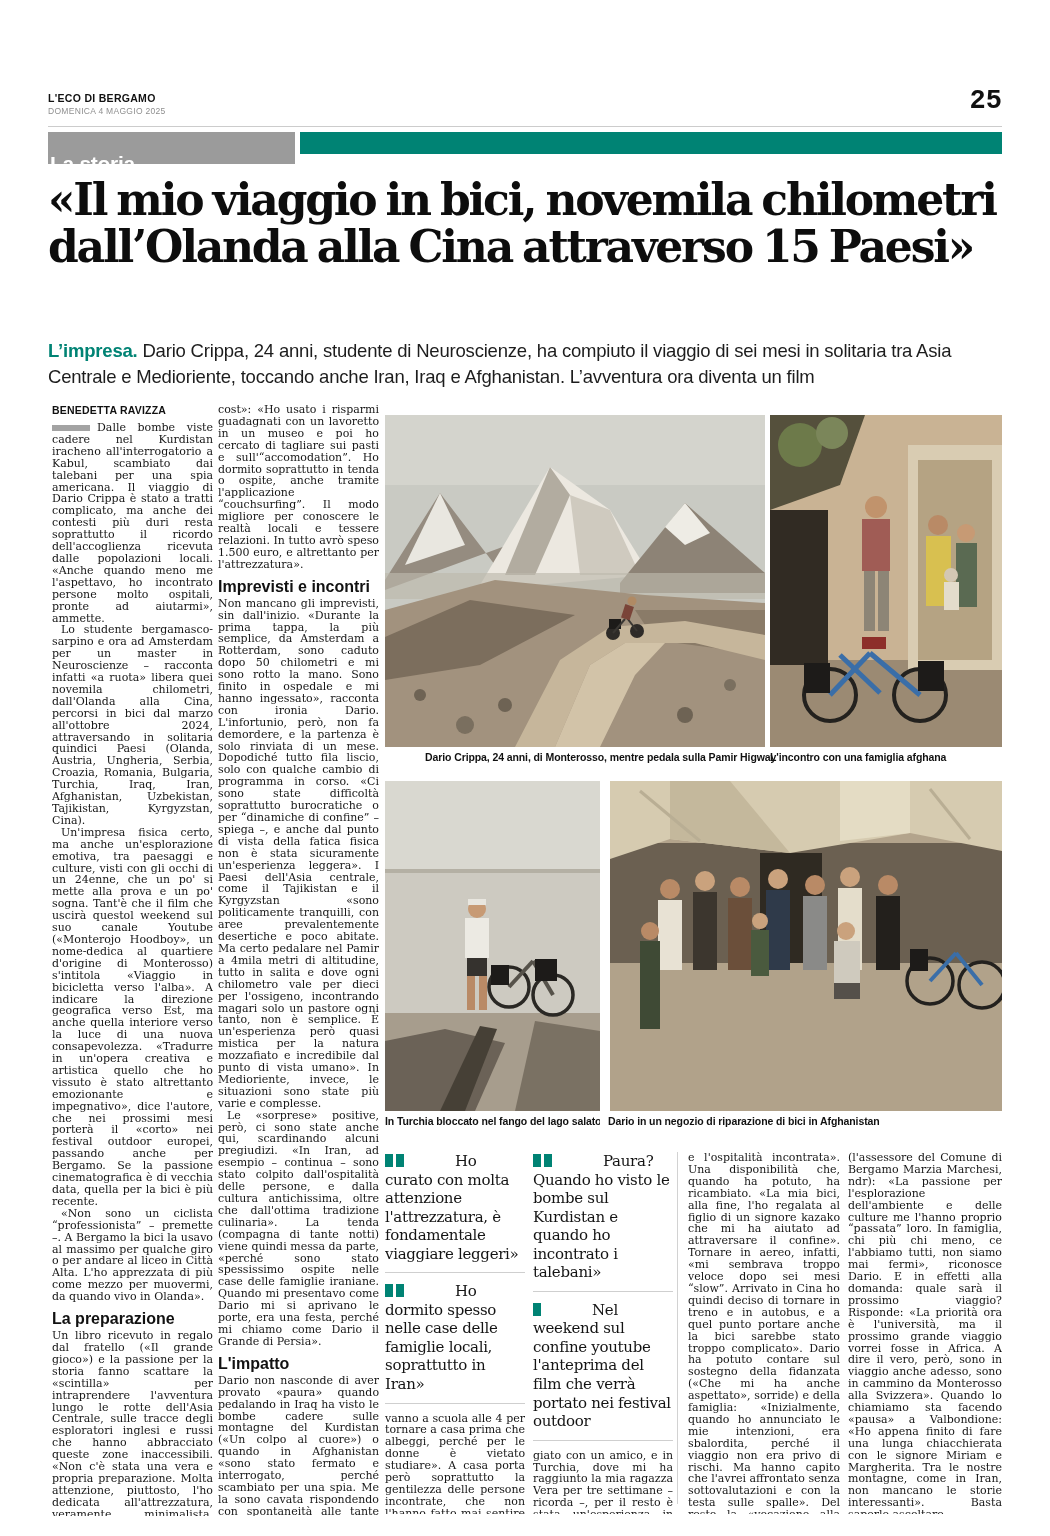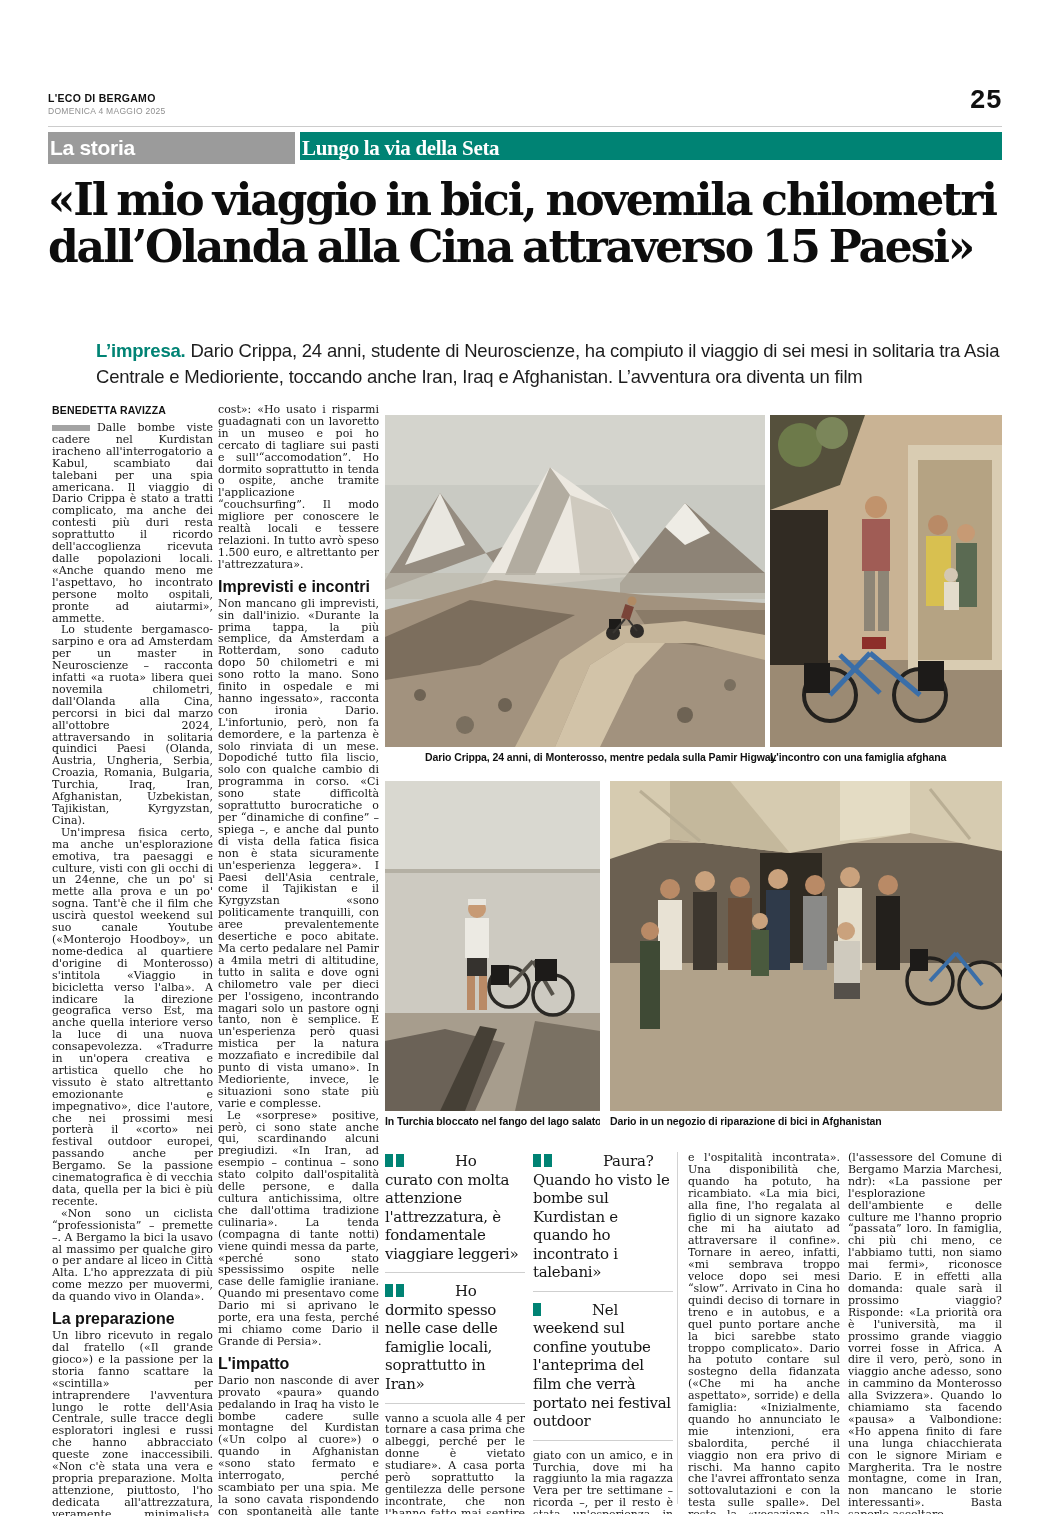--- a/index.html
+++ b/index.html
@@ -9,30 +9,30 @@
 
   
   .masthead-name{left:48px;top:92px;font-size:10.5px;font-weight:bold;letter-spacing:.3px;color:#111;}
   .masthead-date{left:48px;top:106px;font-size:8.5px;color:#8f8f8f;letter-spacing:.3px;text-align:center;}
   .page-number{left:958px;top:86px;width:44px;text-align:right;font-family:Liberation Mono, monospace;
                font-weight:bold;font-size:27px;color:#111;}
   .header-rule{left:48px;top:126px;width:954px;height:1px;background:#cccccc;}
 
   
   .kicker-gray{left:48px;top:132px;width:247px;height:32px;background:#9b9b9b;}
-  .kicker-teal{left:300px;top:132px;width:702px;height:28px;font-family:Liberation Serif, serif;}
+  .kicker-teal{left:300px;top:132px;width:702px;height:22px;font-family:Liberation Serif, serif;}
   .kicker-label{color:#ffffff;font-weight:bold;font-size:21px;line-height:32px;padding-left:2px;
-                letter-spacing:-0.3px;white-space:nowrap;overflow:hidden;}
+                letter-spacing:-0.3px;white-space:nowrap;overflow:hidden;margin-top:16px;}
 
   
   .headline{left:48px;top:177px;width:958px;font-family:"DejaVu Serif",serif;font-weight:bold;
             font-size:44px;line-height:1.06;letter-spacing:-2.2px;word-spacing:-3px;color:#0d0d0d;white-space:nowrap;}
 
   
-  .standfirst{left:48px;top:338px;width:954px;font-size:18.5px;line-height:1.38;letter-spacing:-0.2px;color:#1d1d1d;margin-left:48px;}
+  .standfirst{left:48px;top:338px;width:954px;font-size:18.5px;line-height:1.38;letter-spacing:-0.2px;color:#1d1d1d;}
   .standfirst .lead-label{font-weight:bold;}
 
   
   .col{position:absolute;overflow:hidden;}
   .body-text p{margin:0;font-family:"DejaVu Serif",serif;font-size:11px;line-height:11.9px;
                text-align:justify;color:#161616;}
   .body-text p.indent{text-indent:9px;}
   .subhead{font-family:"Liberation Sans",sans-serif;font-weight:bold;font-size:16px;
            margin:7px 0 2px 0;color:#111;}
   .byline{font-weight:bold;font-size:10.5px;letter-spacing:.2px;margin:0 0 6px 0;color:#111;}
@@ -230,21 +230,21 @@
         <circle cx="320" cy="200" r="23" fill="none" stroke="#23211e" stroke-width="3.5"></circle>
         <circle cx="372" cy="204" r="23" fill="none" stroke="#23211e" stroke-width="3.5"></circle>
         <line x1="320" y1="200" x2="346" y2="172" stroke="#3a6ea8" stroke-width="4"></line>
         <line x1="346" y1="172" x2="372" y2="204" stroke="#3a6ea8" stroke-width="4"></line>
         <rect x="300" y="168" width="18" height="22" fill="#1d1b19"></rect>
       </g>
     </svg>
   </figure>
 
   <div class="abs caption" style="left:385px;top:1115px;width:215px;">In Turchia bloccato nel fango del lago salato Tuz Gulu</div>
-  <div class="abs caption" style="left:610px;top:1115px;width:392px;">Dario in un negozio di riparazione di bici in Afghanistan</div>
+  <div class="abs caption" style="left:586px;top:1115px;width:392px;padding-left:22px;">Dario in un negozio di riparazione di bici in Afghanistan</div>
 
   <div class="col" style="left:385px;top:1152px;width:140px;height:362px;">
     <div>
       <span class="qmark" style="background:#008374;"></span><span class="qmark" style="background:#008374;"></span><span class="quote-text">Ho curato con molta attenzione l'attrezzatura, è fondamentale viaggiare leggeri»</span>
     </div>
     <div class="q-divider"></div>
     <div>
       <span class="qmark" style="background:#008374;"></span><span class="qmark" style="background:#008374;"></span><span class="quote-text">Ho dormito spesso nelle case delle famiglie locali, soprattutto in Iran»</span>
     </div>
     <div class="q-divider"></div>

